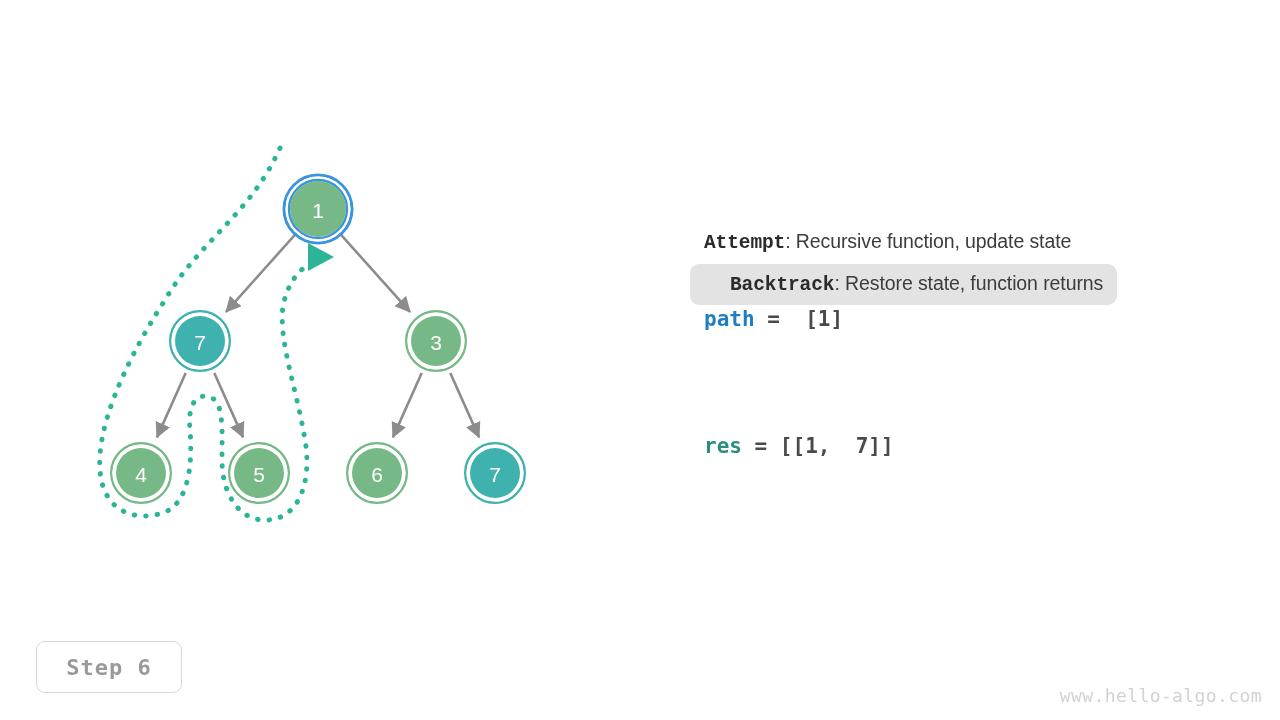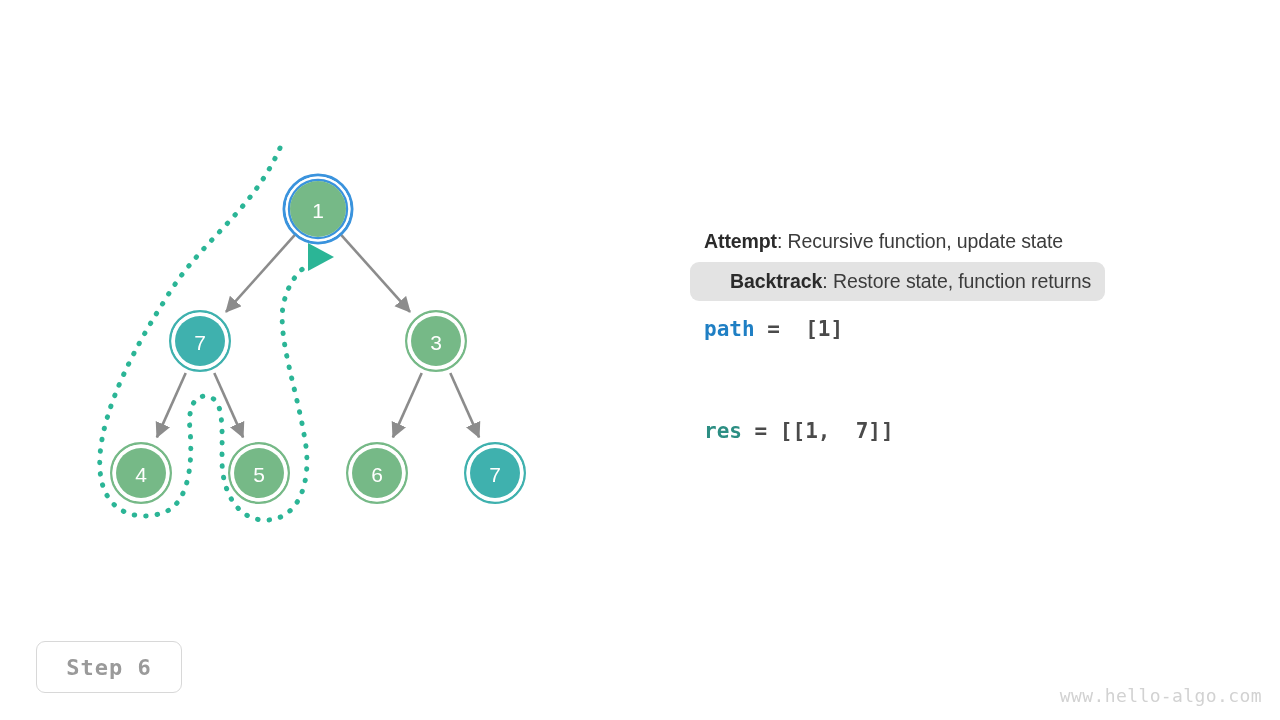--- a/index.html
+++ b/index.html
@@ -45,41 +45,42 @@
     padding: 7px 14px;
     margin: 0 0 2px 0;
     border-radius: 9px;
     display: inline-block;
     white-space: nowrap;
     letter-spacing: -0.1px;
   }
   .desc-line b {
     font-weight: bold;
     color: #2b2b2b;
+    font-family: Liberation Mono, monospace;
   }
   .desc-line.highlight {
     background: #e3e3e3;
     padding-left: 40px;
   }
 
   .code-line {
     font-family: "DejaVu Sans Mono", monospace;
     font-size: 21px;
     font-weight: bold;
     color: #444444;
     padding: 0 14px;
     white-space: pre;
     letter-spacing: 0px;
   }
   .code-line .var-path { color: #1f7fc4; }
   .code-line .var-res  { color: #2c8e83; }
   .code-line .plain    { color: #4a4a4a; }
 
-  #line-path { margin-top: 14px; }
-  #line-res  { margin-top: 78px; }
+  #line-path { }
+  #line-res  { margin-top: 103px; }
 
   
   #step-badge {
     position: absolute;
     left: 36px;
     top: 641px;
     width: 144px;
     height: 50px;
     border: 1.4px solid #d8d8d8;
     border-radius: 9px;

